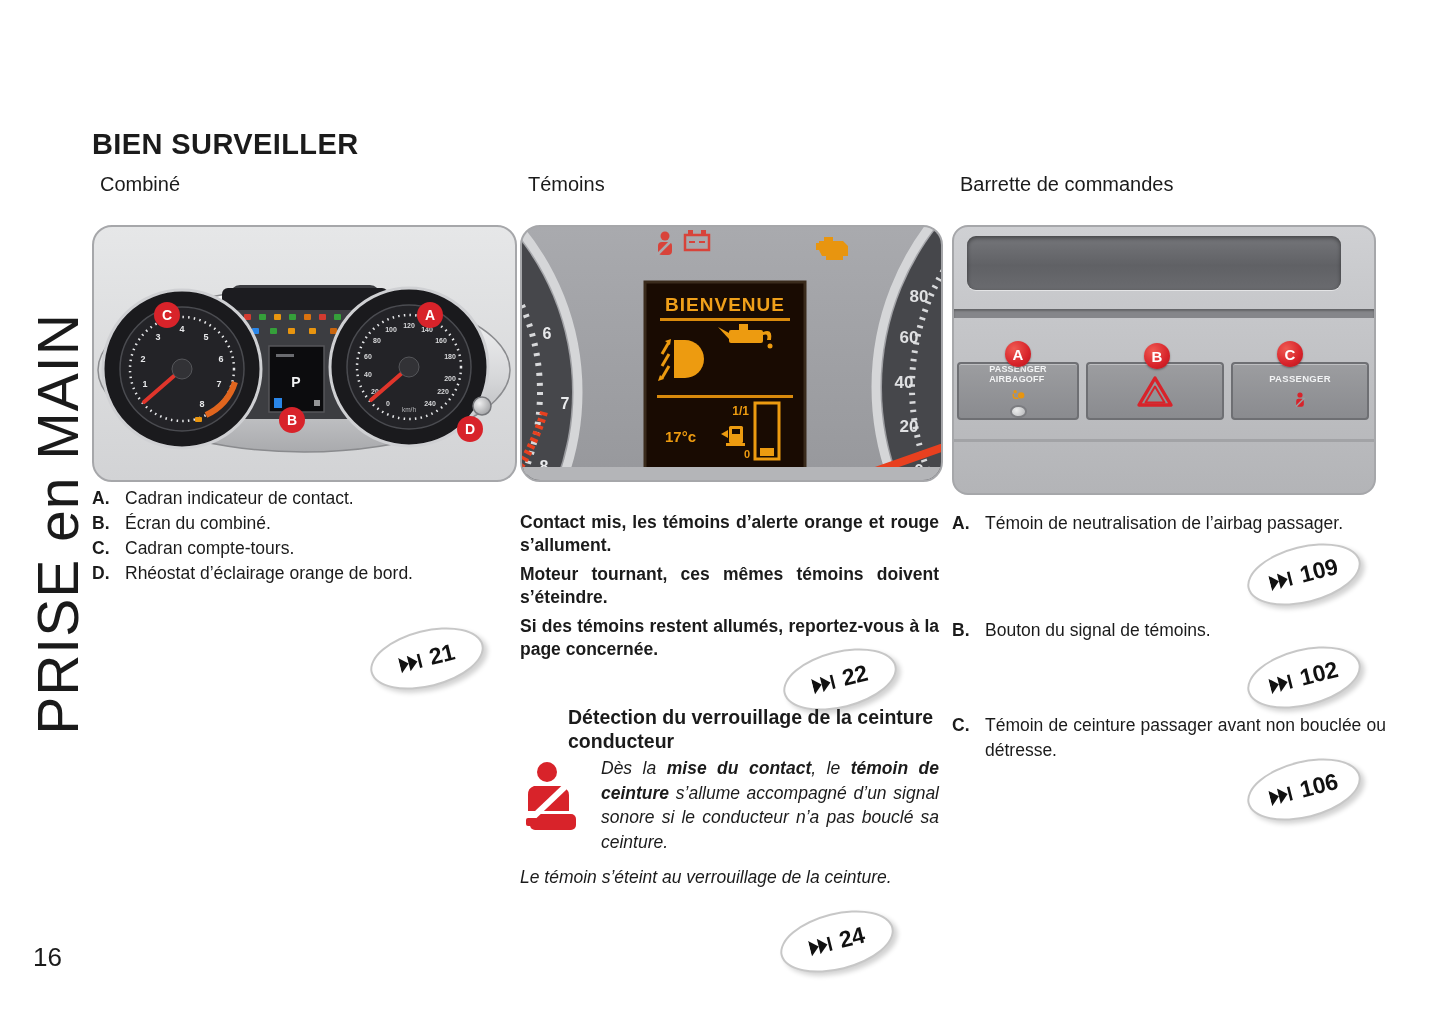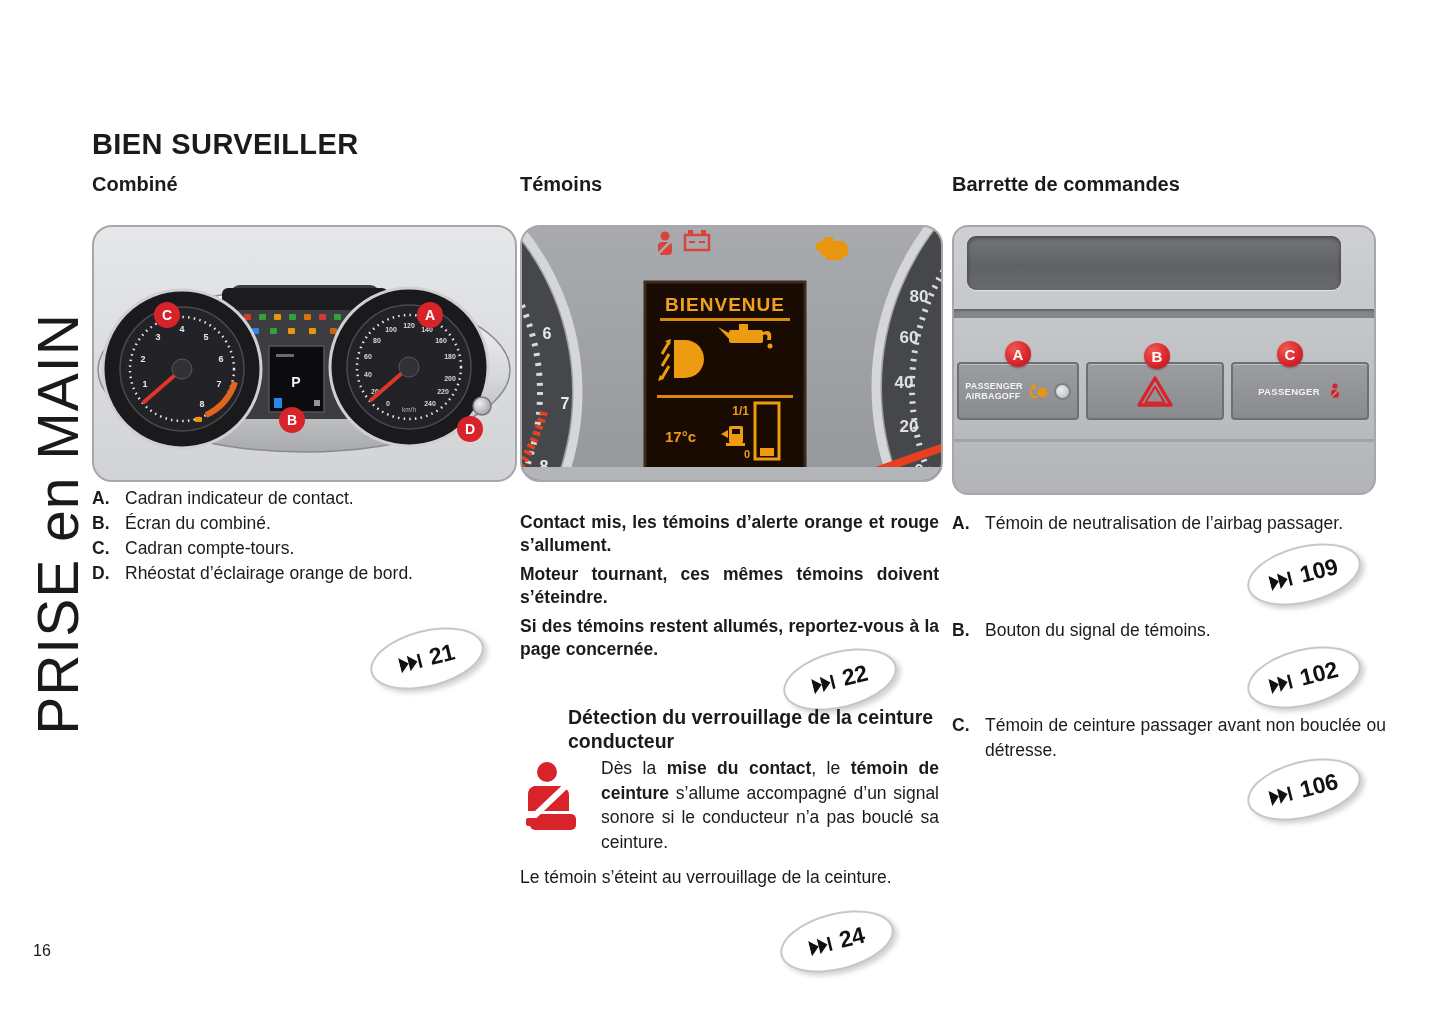--- a/index.html
+++ b/index.html
@@ -2,50 +2,50 @@
 <html><head>
 <meta charset="utf-8">
 <style>
   html,body{margin:0;padding:0;background:#ffffff;}
   .page{position:relative;width:1445px;height:1026px;background:#fff;overflow:hidden;
         font-family:"Liberation Sans", sans-serif;color:#1b1b1b;}
   .abs{position:absolute;}
   
   .sidebar-text{position:absolute;left:58px;top:524px;transform:translate(-50%,-50%) rotate(-90deg);
     font-size:57px;letter-spacing:1px;color:#1a1a1a;white-space:nowrap;}
-  .page-num{position:absolute;left:33px;top:942px;font-size:16px;}
+  .page-num{position:absolute;left:33px;top:942px;font-size:26px;}
   
   .main-title{position:absolute;left:92px;top:128px;font-size:29px;font-weight:bold;letter-spacing:.4px;}
-  .col-heading{position:absolute;top:173px;font-size:20px;font-weight:bold;}
+  .col-heading{position:absolute;top:173px;font-size:20px;font-weight:normal;margin-left:8px;}
   
   .card{position:absolute;top:225px;border-radius:20px;overflow:hidden;
         border:2px solid #a6a7aa;background:linear-gradient(#e6e7e8,#d2d3d5);}
   .card svg{display:block;}
   
   .list{position:absolute;width:421px;font-size:17.5px;line-height:25px;}
   .li{position:relative;padding-left:33px;text-align:justify;}
   .li .letter{position:absolute;left:0;font-weight:bold;}
   .para{margin:0 0 7px 0;text-align:justify;font-size:17.5px;line-height:22.5px;font-weight:bold;}
   
   .pref{position:absolute;width:112px;height:53px;background:#fff;border:2px solid #c7c7c7;
         border-radius:50%;box-shadow:3px 4px 5px rgba(0,0,0,.18);transform:rotate(-14deg);
         display:flex;align-items:center;justify-content:center;gap:7px;}
   .pref .num{font-size:23px;font-weight:bold;color:#111;}
   
   .belt-heading{position:absolute;left:520px;top:705px;width:419px;font-size:19.5px;font-weight:bold;line-height:24px;margin-left:48px;}
-  .belt-para{position:absolute;left:601px;top:756px;width:338px;font-size:17.5px;line-height:24.5px;text-align:justify;}
-  .belt-after{position:absolute;left:520px;top:866px;width:419px;font-size:17.5px;line-height:22.5px;text-align:justify;}
+  .belt-para{position:absolute;left:601px;top:756px;width:338px;font-size:17.5px;line-height:24.5px;text-align:justify;font-style:italic;}
+  .belt-after{position:absolute;left:520px;top:866px;width:419px;font-size:17.5px;line-height:22.5px;text-align:justify;font-style:italic;}
   
   .c3-display{position:absolute;left:13px;top:9px;width:374px;height:54px;border-radius:9px;
      background:linear-gradient(#75767a,#606165 55%,#6a6b6f);box-shadow:inset 0 2px 4px rgba(0,0,0,.45), 0 1px 0 rgba(255,255,255,.5);}
   .c3-groove{position:absolute;left:0;top:82px;width:100%;height:9px;background:#85868a;
      box-shadow:inset 0 2px 2px rgba(0,0,0,.25);}
   .c3-strip{position:absolute;left:2px;top:135px;width:412px;height:58px;display:flex;gap:7px;padding:0 1px;}
   .c3-btn{border:2px solid #6e6f73;border-radius:4px;background:linear-gradient(#9c9da0,#8a8b8f);
-     display:flex;align-items:center;justify-content:center;box-shadow:inset 0 1px 0 rgba(255,255,255,.35);}
+     display:flex;align-items:center;justify-content:center;box-shadow:inset 0 1px 0 rgba(255,255,255,.35);flex-direction:column;}
   .c3-btn.left{width:118px;gap:5px;}
   .c3-btn.mid{flex:1;}
   .c3-btn.right{width:134px;gap:8px;}
   .airbag-text{font-size:9px;line-height:10px;font-weight:bold;color:#f2f3f4;letter-spacing:.2px;}
   .passenger-text{font-size:9.5px;font-weight:bold;color:#f2f3f4;letter-spacing:.3px;}
   .led{width:13px;height:13px;border-radius:50%;border:2px solid #7c7d81;
      background:radial-gradient(circle at 35% 35%, #eceded, #b5b6b9);}
   .badge{position:absolute;width:26px;height:26px;border-radius:50%;
      background:radial-gradient(circle at 35% 30%, #ef5a52, #d8232a 60%, #b0151c);
      color:#fff;font-weight:bold;font-size:15px;display:flex;align-items:center;justify-content:center;

